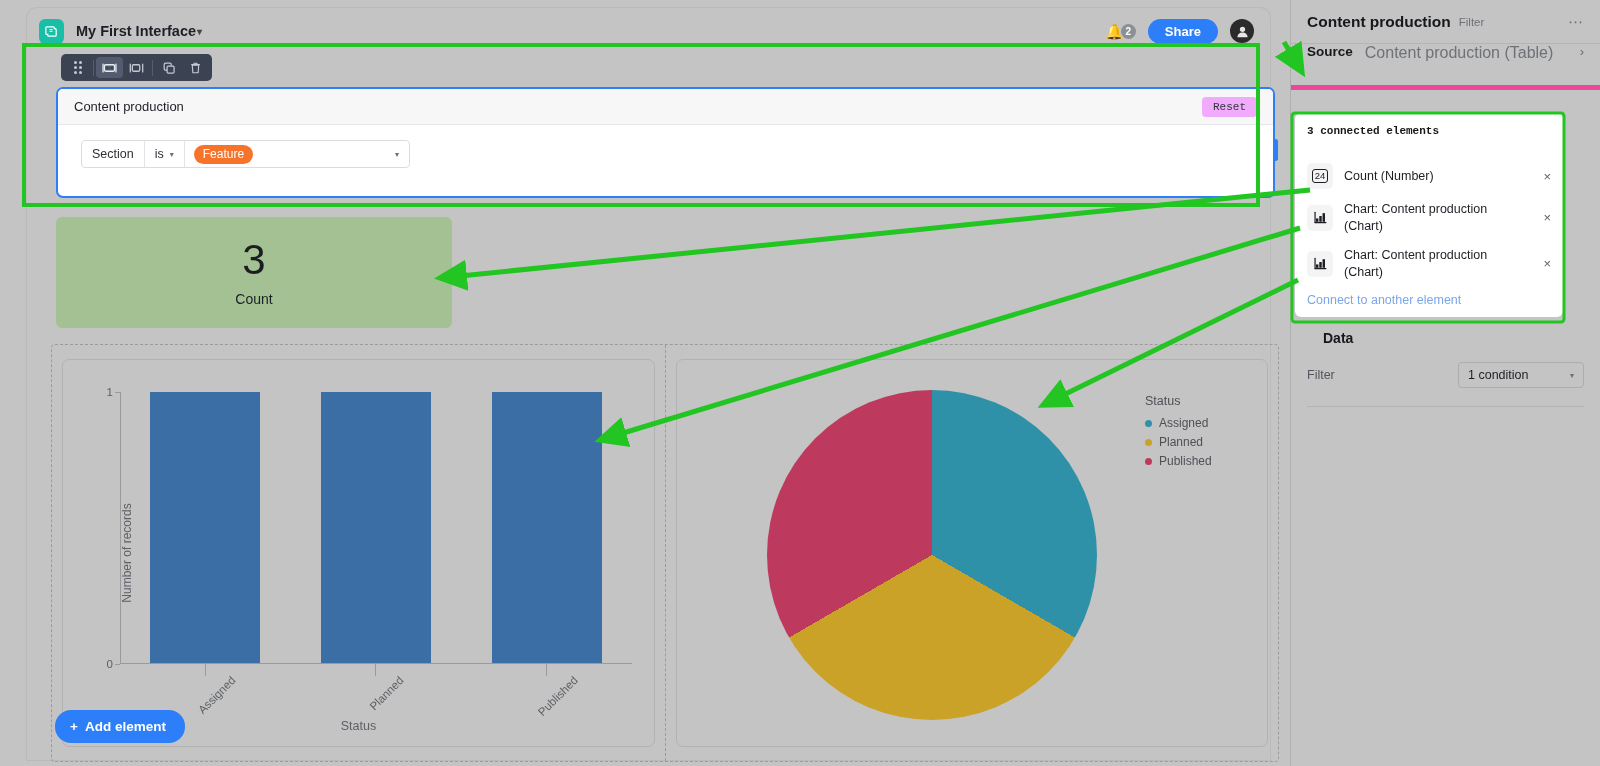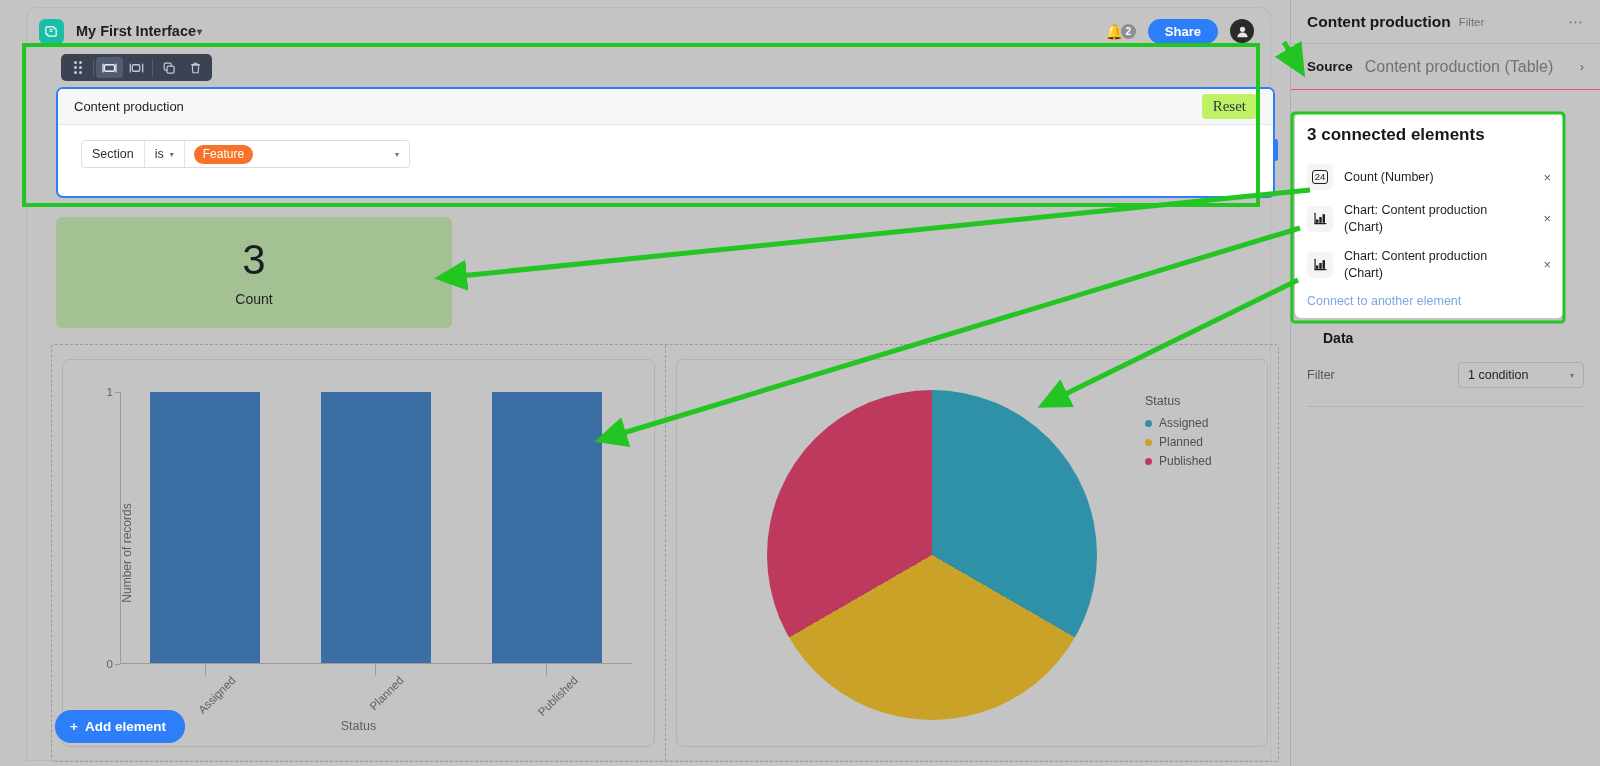--- a/index.html
+++ b/index.html
@@ -99,24 +99,24 @@
     width: 1219px; height: 111px;
     background: #fff; border: 2px solid #2d7ff9; border-radius: 7px;
     overflow: hidden;
   }
   .filter-head {
     height: 36px; background: #f7f7f8; border-bottom: 1px solid #e6e6e8;
     display: flex; align-items: center; padding: 0 16px;
   }
   .filter-title { font-size: 13px; color: #1d1f25; }
   .reset-btn {
-    margin-left: auto; font-size: 15px; color: #33373d;
-    background: #bef264; border: none; border-radius: 4px;
+    margin-left: auto; font-size: 11px; color: #33373d;
+    background: #f0abfc; border: none; border-radius: 4px;
     padding: 4px 11px; cursor: pointer;
-    font-family: Liberation Serif, serif;
+    font-family: Liberation Mono, monospace;
   }
   .filter-body { padding: 15px 0 0 23px; }
   .cond-row {
     display: inline-flex; align-items: stretch; height: 28px;
     border: 1px solid #dcdce0; border-radius: 4px; overflow: hidden;
     background: #fff; width: 329px;
   }
   .cond-cell {
     display: flex; align-items: center; padding: 0 10px;
     font-size: 12.5px; color: #2b2e33; border-right: 1px solid #e4e4e8;
@@ -251,33 +251,33 @@
     pointer-events: auto;
   }
   .sb-head {
     height: 44px; display: flex; align-items: center; padding: 0 16px;
     border-bottom: 1px solid #b4b4b4;
   }
   .sb-title { font-size: 15.5px; font-weight: bold; color: #16181c; }
   .sb-sub { font-size: 11.5px; color: #6e7177; margin-left: 8px; }
   .sb-dots { margin-left: auto; color: #6a6d73; font-size: 15px; letter-spacing: 1px; }
   .sb-source {
-    height: 46px; display: flex; align-items: center; padding: 0 16px;
-    border-bottom: 1px solid #ec4899; gap: 12px;
+    height: 46px; display: flex; align-items: flex-start; padding: 0 16px;
+    border-bottom: 5px solid #ec4899; gap: 12px;
   }
   .sb-source-lbl { font-size: 13.5px; font-weight: bold; color: #16181c; }
   .sb-source-val { font-size: 16px; color: #6e7177; }
   .sb-source-chev { margin-left: auto; color: #6a6d73; font-size: 13px; }
 
   .connected {
     position: absolute; left: 1295px; top: 113px;
     width: 268px; background: #fff; border-radius: 6px;
     padding: 12px 12px 10px; pointer-events: auto;
   }
-  .conn-title { font-size: 17px; font-weight: bold; color: #16181c; margin-bottom: 13px; }
+  .conn-title { font-size: 11px; font-weight: bold; color: #16181c; margin-bottom: 20px; font-family: Liberation Mono, monospace; }
   .conn-item { display: flex; align-items: center; gap: 11px; padding: 6px 0; }
   .conn-icon {
     width: 26px; height: 26px; border-radius: 5px; background: #f4f4f5;
     display: flex; align-items: center; justify-content: center; flex: 0 0 auto;
   }
   .conn-icon .num24 {
     font-size: 9.5px; color: #1d1f25; border: 1.3px solid #1d1f25;
     border-radius: 3px; padding: 1px 2px; line-height: 1;
   }
   .conn-lbl { font-size: 12.5px; color: #1d1f25; line-height: 1.35; flex: 1; }

